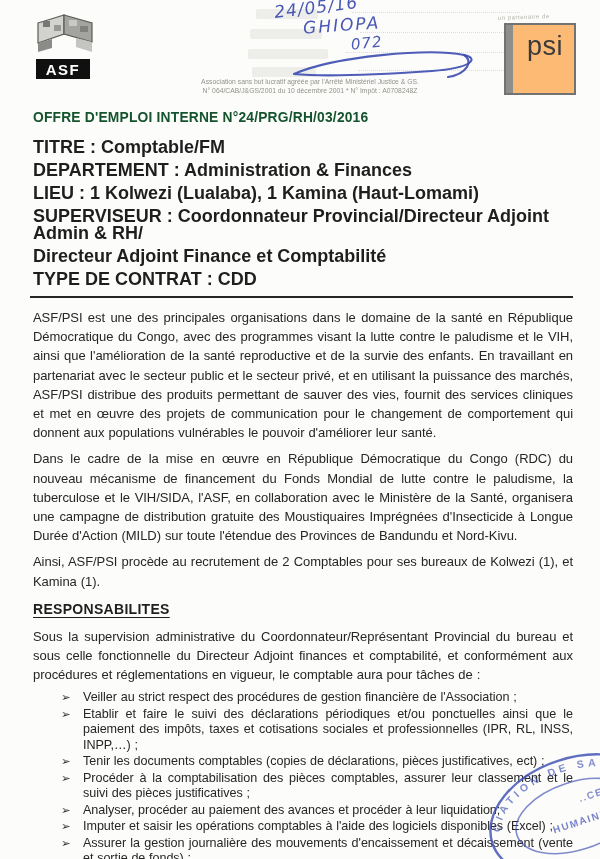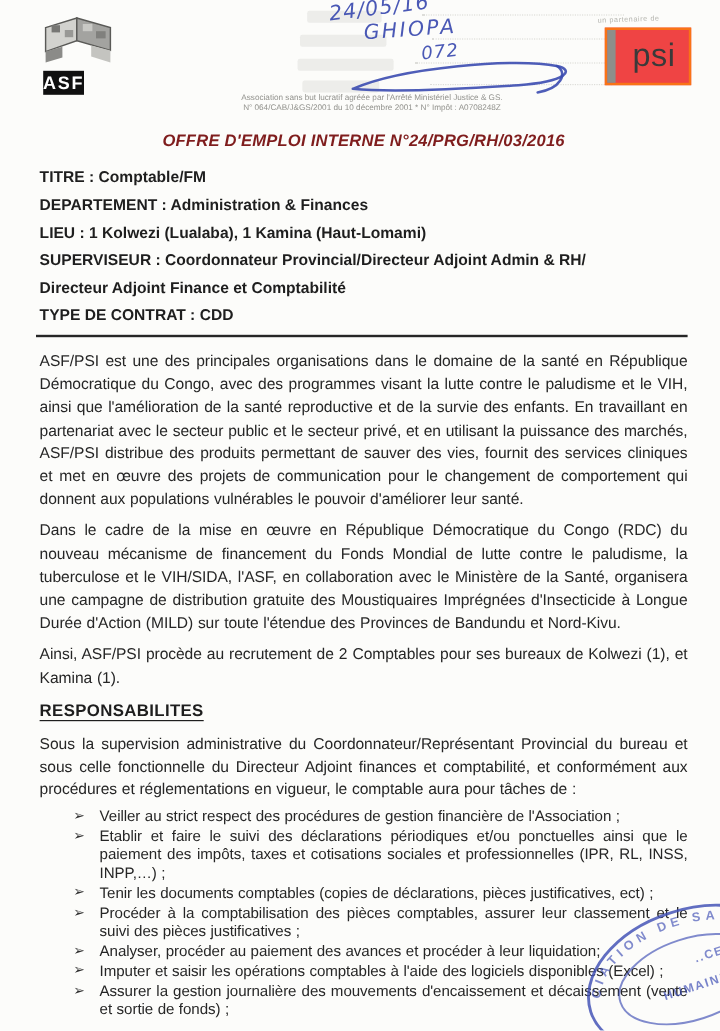--- a/index.html
+++ b/index.html
@@ -5,35 +5,35 @@
   html,body { margin:0; padding:0; }
   .page {
     position:relative; width:600px; height:859px;
     background:#fcfcfa; overflow:hidden;
     font-family:"Liberation Sans", sans-serif; color:#262626;
   }
   
   .abs { position:absolute; }
   .asf-flag { left:36px; top:12px; width:58px; height:44px; }
   .asf-box {
-    left:36px; top:59px; width:34px; height:20px; background:#101010;
+    left:36px; top:59px; width:54px; height:20px; background:#101010;
     color:#fff; font-weight:bold; font-size:15px; letter-spacing:1.5px;
     display:flex; align-items:center; justify-content:center;
   }
   .org-name {
     left:101px; top:15px; font-weight:bold; font-size:13.5px;
     line-height:17px; letter-spacing:0.4px; color:#1c1c1c;
   }
   .registration {
     left:130px; top:78px; width:360px; text-align:center;
     font-size:6.8px; line-height:8.6px; color:#91918c;
   }
   .psi-logo {
-    left:504px; top:23px; width:72px; height:48px;
-    border:2px solid #f97316; background:#ef4444; box-sizing:border-box;
+    left:504px; top:23px; width:72px; height:72px;
+    border:2px solid #737373; background:#fdba74; box-sizing:border-box;
   }
   .psi-bar { position:absolute; left:0; top:0; bottom:0; width:7px; background:#8e8e8a; }
   .psi-text {
     position:absolute; left:10px; right:0; top:6px; text-align:center;
     font-size:27px; color:#3a3a3a; letter-spacing:0.5px;
   }
   .psi-tagline {
     left:498px; top:14px; font-size:6px; color:#b4b4ae;
     transform:rotate(-2deg); letter-spacing:0.5px;
   }
@@ -43,24 +43,24 @@
   .smudge { background:#dedeil; background:#dedeDA; background:#dededa; opacity:0.5; border-radius:2px; }
   
   .hw { position:absolute; color:#3b4bb0; font-family:"DejaVu Sans", sans-serif; font-style:italic; opacity:0.92; }
   .hw-date { left:274px; top:-3px; font-size:17px; transform:rotate(-7deg); letter-spacing:1px; }
   .hw-name { left:303px; top:15px; font-size:17px; transform:rotate(-4deg); letter-spacing:2px; }
   .hw-code { left:351px; top:34px; font-size:15px; transform:rotate(-6deg); letter-spacing:1px; }
   .hw-swoosh { left:280px; top:46px; width:205px; height:36px; }
   
   .doc-body { position:absolute; left:33px; top:110px; width:540px; }
   .doc-title {
-    text-align:center; font-weight:bold; font-size:13.8px;
-    letter-spacing:0.2px; margin:0 0 14px; color:#7f1d1d;font-style:italic;
+    font-weight:bold; font-size:13.8px;
+    letter-spacing:0.2px; margin:0 0 14px; color:#14532d;
   }
-  .detail { font-weight:bold; font-size:13px; line-height:17px; margin:0 0 6px; color:#1e1e1e; }
+  .detail { font-weight:bold; font-size:18px; line-height:17px; margin:0 0 6px; color:#1e1e1e; }
   .rule { border:0; border-top:2px solid #262626; margin:8px 0 10px -3px; width:543px; }
   .para {
     font-size:13px; line-height:19.2px; text-align:justify;
     margin:0 0 7px; letter-spacing:-0.05px; word-spacing:0.4px;
   }
   .para-ainsi { margin-bottom:10px; }
   .bold { font-weight:normal; }
   .resp-heading {
     font-weight:bold; font-size:14px; color:#1e1e1e;
     text-decoration:underline; text-underline-offset:3px;

